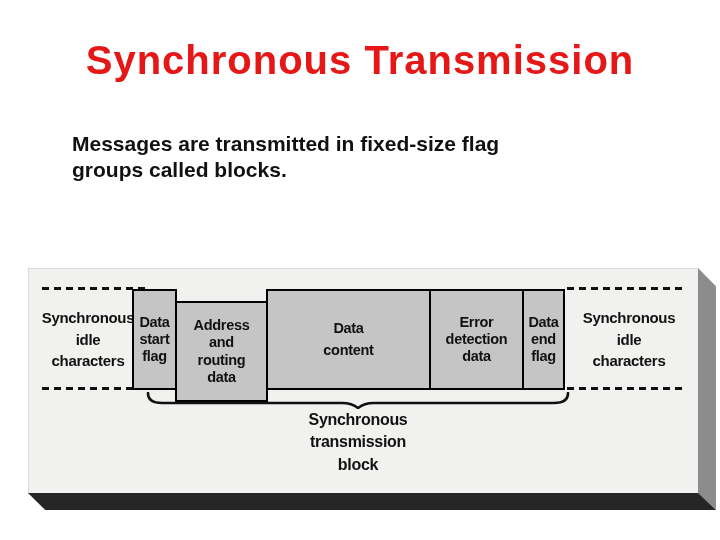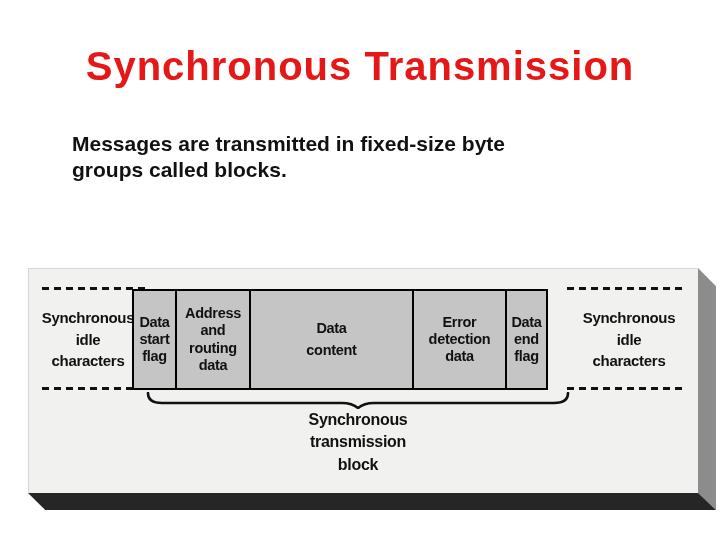--- a/index.html
+++ b/index.html
@@ -10,21 +10,21 @@
     background: #ffffff;
     font-family: "Liberation Sans", sans-serif;
     overflow: hidden;
     position: relative;
   }
   .preline { white-space: pre-line; }
 
   
   .slide-title {
     position: absolute;
-    top: 44px;
+    top: 38px;
     left: 0;
     width: 720px;
     text-align: center;
     font-size: 40px;
     font-weight: bold;
     letter-spacing: 1px;
   }
 
   
   .slide-body {
@@ -117,21 +117,21 @@
     font-size: 14.5px;
     font-weight: bold;
     color: #111111;
     line-height: 1.18;
     letter-spacing: -0.3px;
     margin-left: -2px;
     height: 101px;
   }
   .seg:first-child { margin-left: 0; }
   .seg-0 { width: 45px; }
-  .seg-1 { width: 76px; }
+  .seg-1 { width: 93px; margin-top: 12px; }
   .seg-2 { width: 165px; line-height: 1.5; }
   .seg-3 { width: 95px; }
   .seg-4 { width: 43px; }
 
   
   .brace {
     position: absolute;
     left: 146px;
     top: 392px;
     width: 424px;
@@ -150,21 +150,21 @@
     color: #111111;
     line-height: 1.4;
     letter-spacing: -0.3px;
   }
 </style>
 </head>
 <body>
 
 <div class="slide-title" style="color: rgb(230, 23, 23);">Synchronous Transmission</div>
 
-<div class="slide-body preline">Messages are transmitted in fixed-size byte
+<div class="slide-body preline">Messages are transmitted in fixed-size flag
 groups called blocks.</div>
 
 <div class="panel-face" style="background: rgb(241, 241, 239);"></div>
 <div class="panel-side-right" style="background: rgb(140, 140, 140);"></div>
 <div class="panel-side-bottom" style="background: rgb(38, 38, 38);"></div>
 
 <div class="dotted dot-tl"></div>
 <div class="dotted dot-bl"></div>
 <div class="dotted dot-tr"></div>
 <div class="dotted dot-br"></div>

